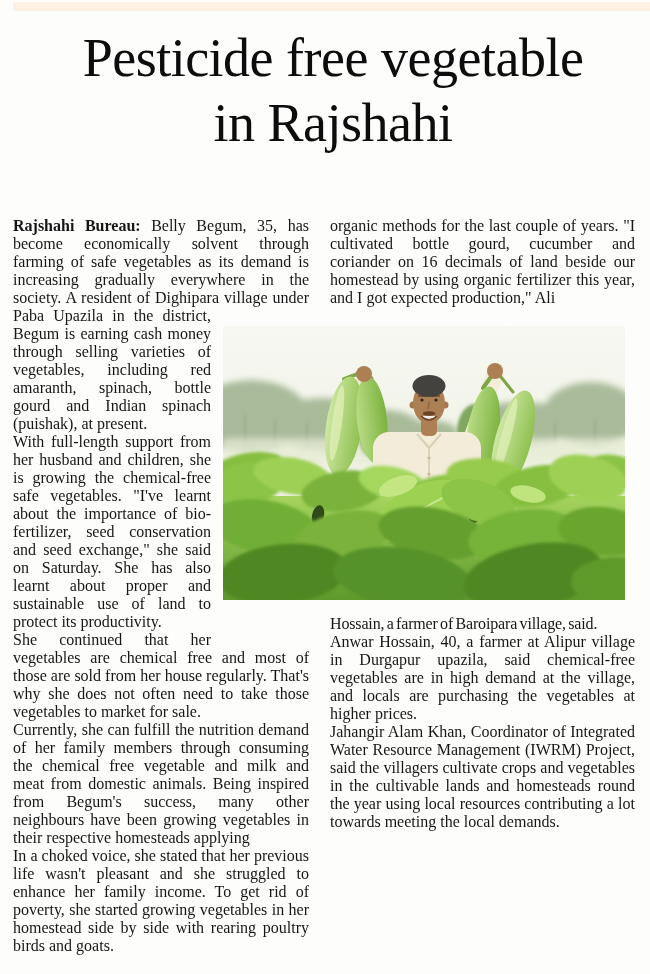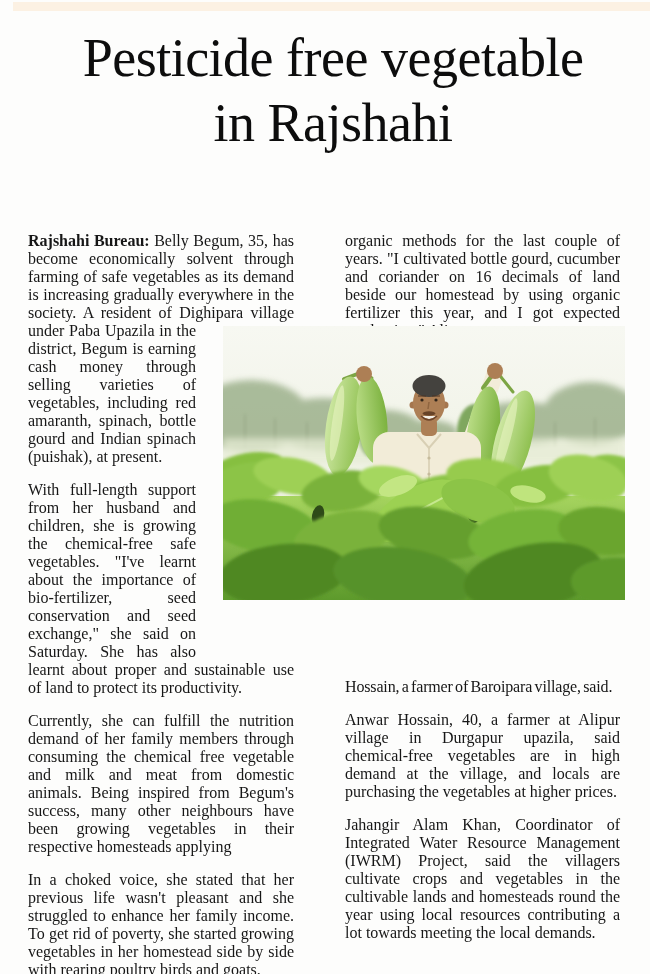--- a/index.html
+++ b/index.html
@@ -15,21 +15,21 @@
     text-align:center;font-weight:400;font-size:54px;line-height:65px;
     letter-spacing:-0.5px;color:#0d0d0d;
   }
   .hl{display:block;}
   .col{
     position:absolute;top:217px;font-size:16px;line-height:18px;
     text-align:justify;text-justify:inter-word;
   }
   .col-left{left:13px;width:296px;}
   .col-right{left:330px;width:305px;}
-  .para{margin:15px;hyphens:auto;font-family:Liberation Serif, serif;-webkit-hyphens:auto;}
+  .para{margin:0;hyphens:auto;font-family:Liberation Serif, serif;-webkit-hyphens:auto;}
   .byline{font-weight:700;}
   .tight{letter-spacing:-0.15px;word-spacing:-1.5px;}
   .wrap-spacer{float:right;width:86px;height:330px;margin-left:12px;}
   .photo-gap{height:308px;}
   .photo{position:absolute;left:223px;top:326px;width:402px;height:274px;margin:0;}
   .photo svg{display:block;width:402px;height:274px;}
 </style>
 </head>
 <body>
 
@@ -38,20 +38,21 @@
   <div class="masthead-edge"></div>
 
   <h1 class="headline">
     <span class="hl">Pesticide free vegetable</span>
     <span class="hl">in Rajshahi</span>
   </h1>
 
   <div class="col col-left">
     <p class="para"><strong class="byline">Rajshahi Bureau:</strong><span> Belly Begum, 35, has become economically solvent through farming of safe vegetables as its demand is increasing gradually everywhere in the society. A resident of Dighipara village under </span><span class="wrap-spacer"></span><span>Paba Upazila in the district, Begum is earning cash money through selling varieties of vegetables, including red amaranth, spinach, bottle gourd and Indian spinach (puishak), at present.</span></p>
     <p class="para">With full-length support from her husband and children, she is growing the chemical-free safe vegetables. "I've learnt about the importance of bio-fertilizer, seed conservation and seed exchange," she said on Saturday. She has also learnt about proper and sustainable use of land to protect its productivity.</p>
+    <p class="para">She continued that her vegetables are chemical free and most of those are sold from her house regularly. That's why she does not often need to take those vegetables to market for sale.</p>
     <p class="para">Currently, she can fulfill the nutrition demand of her family members through consuming the chemical free vegetable and milk and meat from domestic animals. Being inspired from Begum's success, many other neighbours have been growing vegetables in their respective homesteads applying</p>
     <p class="para">In a choked voice, she stated that her previous life wasn't pleasant and she struggled to enhance her family income. To get rid of poverty, she started growing vegetables in her homestead side by side with rearing poultry birds and goats.</p>
   </div>
 
   <div class="col col-right">
     <p class="para">organic methods for the last couple of years. "I cultivated bottle gourd, cucumber and coriander on 16 decimals of land beside our homestead by using organic fertilizer this year, and I got expected production," Ali</p>
     <div class="photo-gap"></div>
     <p class="para tight">Hossain, a farmer of Baroipara village, said.</p>
     <p class="para">Anwar Hossain, 40, a farmer at Alipur village in Durgapur upazila, said chemical-free vegetables are in high demand at the village, and locals are purchasing the vegetables at higher prices.</p>
     <p class="para">Jahangir Alam Khan, Coordinator of Integrated Water Resource Management (IWRM) Project, said the villagers cultivate crops and vegetables in the cultivable lands and homesteads round the year using local resources contributing a lot towards meeting the local demands.</p>

